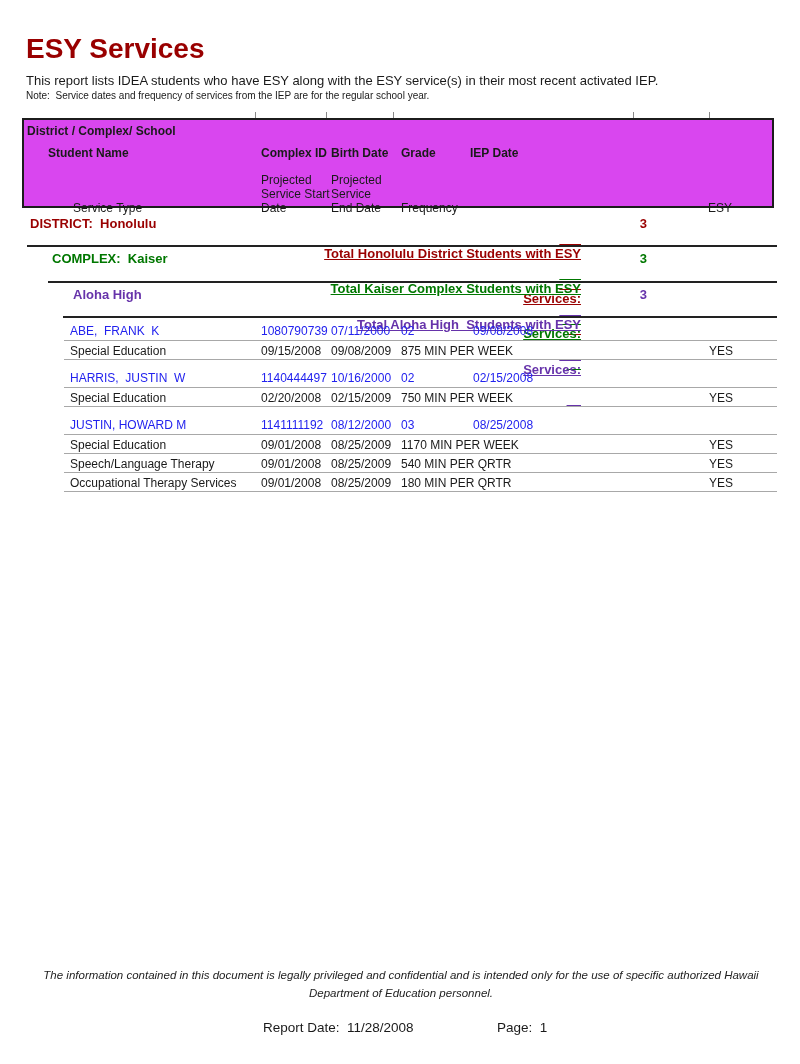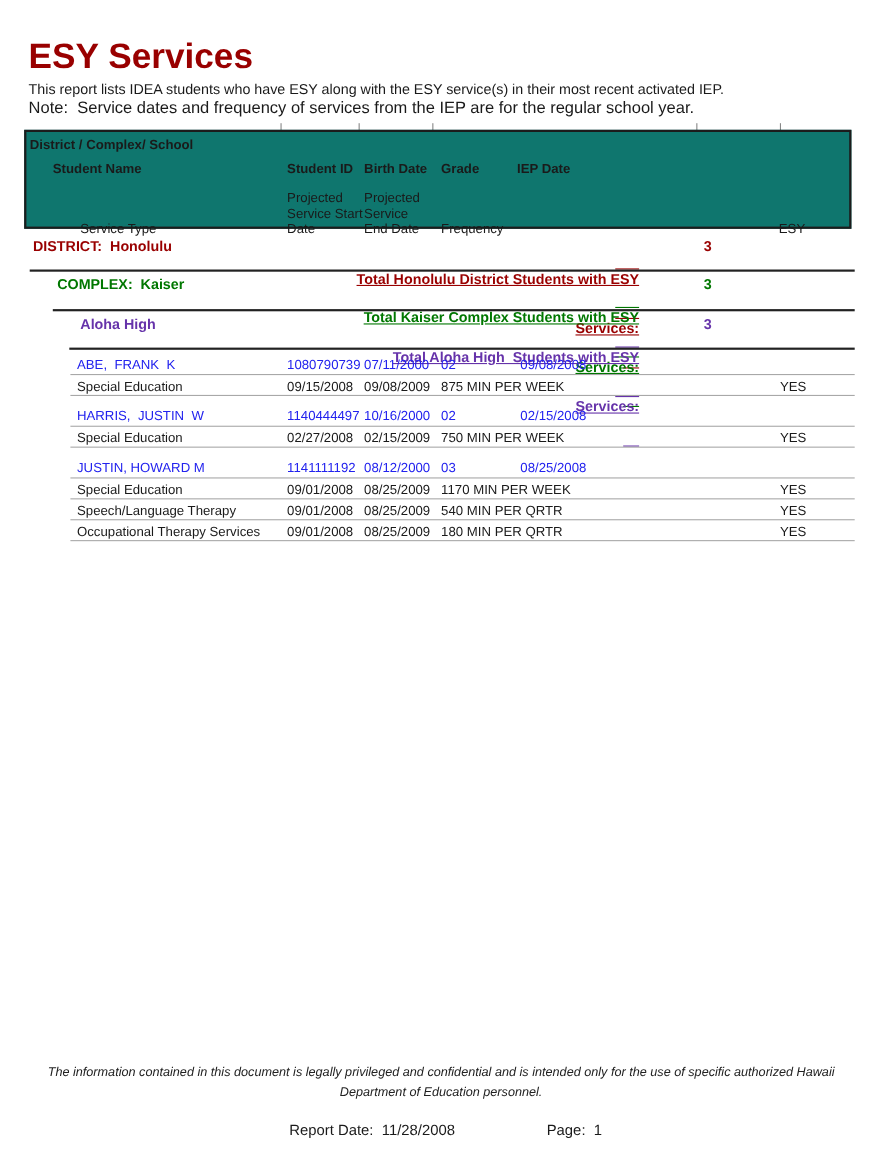--- a/index.html
+++ b/index.html
@@ -1,26 +1,26 @@
 <!DOCTYPE html>
 <html><head>
 <meta charset="utf-8">
 <style>
   html,body{margin:0;padding:0;background:#ffffff;}
   body{width:800px;height:1064px;font-family:"Liberation Sans",sans-serif;color:#1a1a1a;}
   .page{position:relative;width:800px;height:1064px;background:#fff;overflow:hidden;}
   .abs{position:absolute;}
 
   
-  .title{left:26px;top:33px;font-size:32px;font-weight:bold;color:#990000;}
+  .title{left:26px;top:33px;font-size:28px;font-weight:bold;color:#990000;}
   .desc1{left:26px;top:73px;font-size:13px;white-space:pre;}
-  .desc2{left:26px;top:90px;font-size:15px;white-space:pre;}
+  .desc2{left:26px;top:90px;font-size:10px;white-space:pre;}
 
   
-  .header-box{left:22px;top:118px;width:752px;height:90px;background:#0f766e;border:2px solid #1c1c1c;box-sizing:border-box;}
+  .header-box{left:22px;top:118px;width:752px;height:90px;background:#d946ef;border:2px solid #1c1c1c;box-sizing:border-box;}
   .header-box span{position:absolute;font-size:12px;white-space:pre;}
   .tick{position:absolute;top:-7px;width:1px;height:7px;background:#888;}
   .hb-group{left:3px;top:4px;font-weight:bold;font-size:13px;}
   .hb-bold{top:26px;font-weight:bold;font-size:12.5px;}
   .hb-proj{top:53px;line-height:14px;white-space:pre-line !important;}
   .hb-bottom{top:81px;}
   .x-name{left:24px;} .x-stype{left:49px;}
   .x-id{left:237px;} .x-bd{left:307px;} .x-gr{left:377px;} .x-iep{left:446px;} .x-esy{left:684px;}
 
   
@@ -69,21 +69,21 @@
 
   <div class="abs tick" style="left:255px;top:112px;"></div>
   <div class="abs tick" style="left:326px;top:112px;"></div>
   <div class="abs tick" style="left:393px;top:112px;"></div>
   <div class="abs tick" style="left:633px;top:112px;"></div>
   <div class="abs tick" style="left:709px;top:112px;"></div>
 
   <div class="abs header-box">
     <span class="hb-group">District / Complex/ School</span>
     <span class="hb-bold x-name">Student Name</span>
-    <span class="hb-bold x-id">Student ID</span>
+    <span class="hb-bold x-id">Complex ID</span>
     <span class="hb-bold x-bd">Birth Date</span>
     <span class="hb-bold x-gr">Grade</span>
     <span class="hb-bold x-iep">IEP Date</span>
     <span class="hb-proj x-id">Projected
 Service Start
 Date</span>
     <span class="hb-proj x-bd">Projected
 Service
 End Date</span>
     <span class="hb-bottom x-stype">Service Type</span>
@@ -141,21 +141,21 @@
       <div class="student-block">
         <div class="row name-row">
           <span class="c col-a">HARRIS,  JUSTIN  W</span>
           <span class="c col-b">1140444497</span>
           <span class="c col-c">10/16/2000</span>
           <span class="c col-d">02</span>
           <span class="c col-e">02/15/2008</span>
         </div>
         <div class="row svc-row">
           <span class="c col-a">Special Education</span>
-          <span class="c col-b">02/27/2008</span>
+          <span class="c col-b">02/20/2008</span>
           <span class="c col-c">02/15/2009</span>
           <span class="c col-d">750 MIN PER WEEK</span>
           <span class="c col-f">YES</span>
         </div>
       </div>
       <div class="student-block">
         <div class="row name-row">
           <span class="c col-a">JUSTIN, HOWARD M</span>
           <span class="c col-b">1141111192</span>
           <span class="c col-c">08/12/2000</span>

